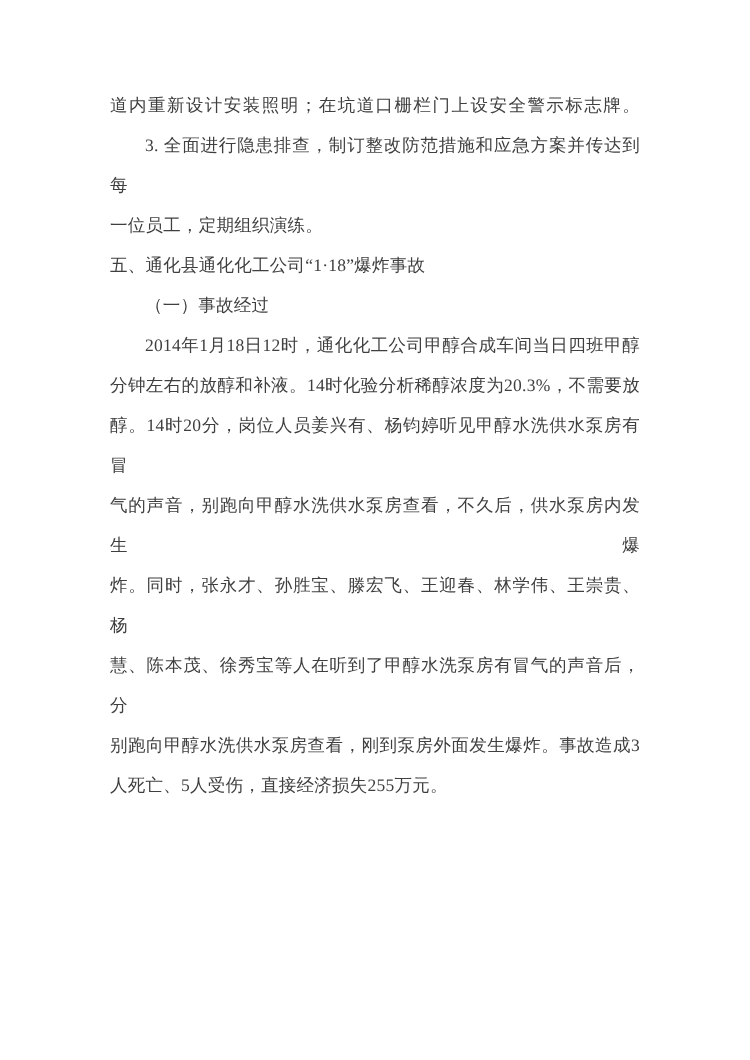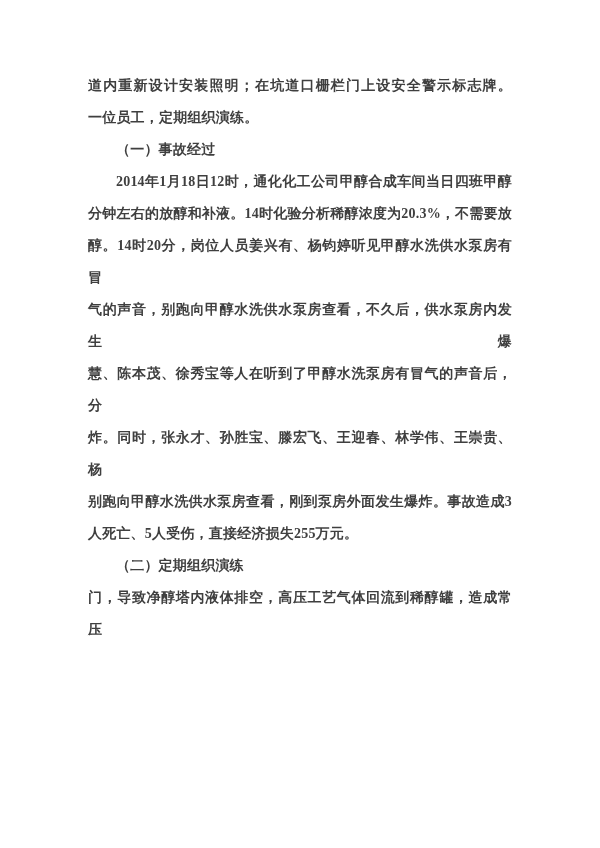--- a/index.html
+++ b/index.html
@@ -7,21 +7,20 @@
     padding: 0;
     background: #ffffff;
   }
   .page {
     position: relative;
     width: 600px;
     height: 640px;
     background: #ffffff;
     overflow: hidden;
     font-family: "Liberation Serif", "DejaVu Serif", serif;
-    font-weight: bold;
   }
   .content {
     position: absolute;
     left: 88px;
     top: 70px;
     width: 424px;
     font-size: 14px;
     line-height: 32px;
     color: #3f3f3f;
     letter-spacing: 0.2px;
@@ -63,28 +62,30 @@
   }
   .watermark svg { display: block; }
 </style>
 </head>
 <body>
 
 <div class="page">
 
   <div class="content">
       <div class="line fill">道内重新设计安装照明；在坑道口栅栏门上设安全警示标志牌。</div>
+      <div class="line indent fill">3. 全面进行隐患排查，制订整改防范措施和应急方案并传达到每</div>
       <div class="line">一位员工，定期组织演练。</div>
+      <div class="line">五、通化县通化化工公司“1·18”爆炸事故</div>
       <div class="line indent">（一）事故经过</div>
       <div class="line indent fill">2014年1月18日12时，通化化工公司甲醇合成车间当日四班甲醇</div>
       <div class="line fill">分钟左右的放醇和补液。14时化验分析稀醇浓度为20.3%，不需要放</div>
       <div class="line fill">醇。14时20分，岗位人员姜兴有、杨钧婷听见甲醇水洗供水泵房有冒</div>
       <div class="line fill">气的声音，别跑向甲醇水洗供水泵房查看，不久后，供水泵房内发生爆</div>
+      <div class="line fill">炸。同时，张永才、孙胜宝、滕宏飞、王迎春、林学伟、王崇贵、杨</div>
       <div class="line fill">慧、陈本茂、徐秀宝等人在听到了甲醇水洗泵房有冒气的声音后，分</div>
-      <div class="line fill">炸。同时，张永才、孙胜宝、滕宏飞、王迎春、林学伟、王崇贵、杨</div>
       <div class="line fill">别跑向甲醇水洗供水泵房查看，刚到泵房外面发生爆炸。事故造成3</div>
       <div class="line">人死亡、5人受伤，直接经济损失255万元。</div>
       <div class="line indent">（二）定期组织演练</div>
       <div class="line fill">门，导致净醇塔内液体排空，高压工艺气体回流到稀醇罐，造成常压</div>
     </div>
 
   <div class="page-number">61</div>
 
   <div class="watermark">
     <span>

